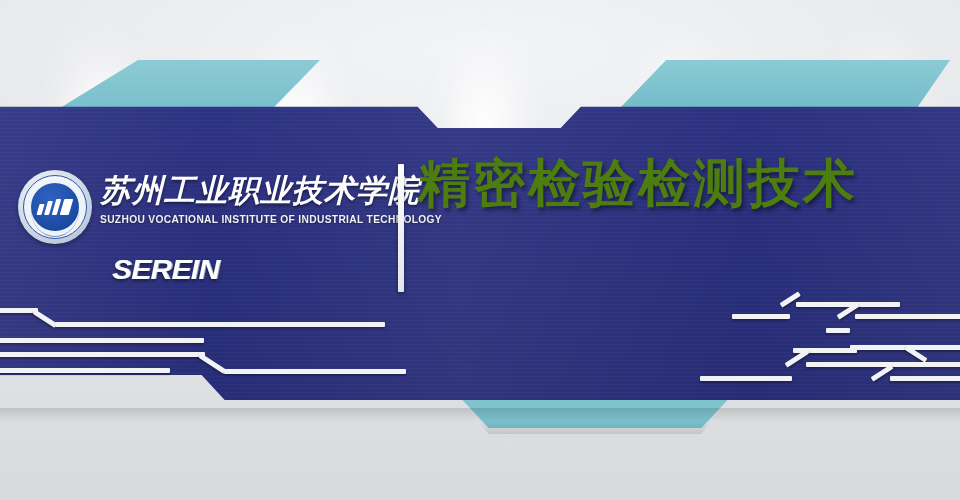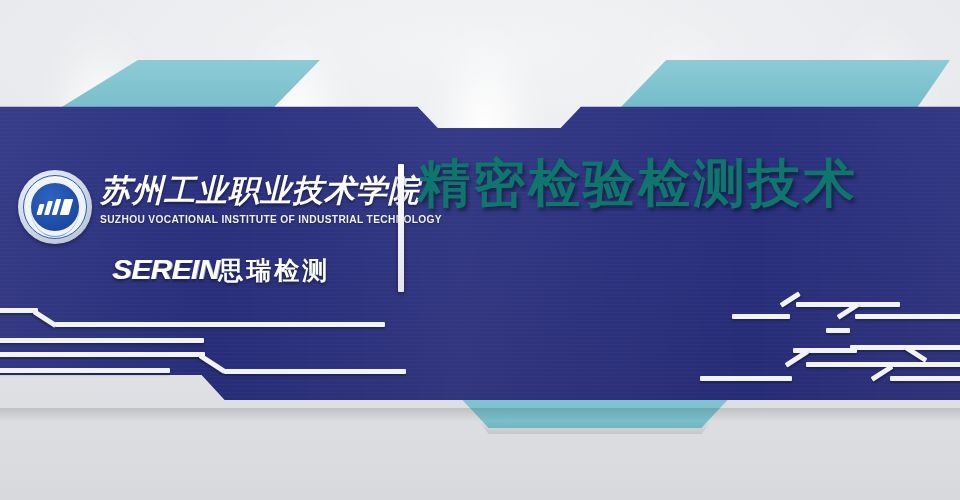--- a/index.html
+++ b/index.html
@@ -145,21 +145,21 @@
     text-shadow:0 2px 3px rgba(0,0,0,.45);
     white-space:nowrap;
   }
   .uni-en{
     position:absolute;left:100px;top:56px;width:292px;
     font-size:10.2px;line-height:12px;letter-spacing:.35px;
     color:#f0f2f6;font-weight:600;white-space:nowrap;
     text-shadow:0 1px 2px rgba(0,0,0,.45);
   }
 
-  .brand{position:absolute;left:112px;top:96px;display:flex;align-items:flex-start;gap:5px;}
+  .brand{position:absolute;left:112px;top:96px;display:flex;align-items:flex-end;gap:13px;}
   .brand-en{
     font-size:28px;font-weight:800;letter-spacing:-.5px;
     color:#fbfcfd;font-style:italic;
     transform:scaleX(1.06);transform-origin:left center;
     text-shadow:0 2px 3px rgba(0,0,0,.5), 1px 0 0 #cfd4de;
     font-family:"Liberation Sans",sans-serif;
   }
   .brand-cn{
     font-size:25px;font-weight:700;letter-spacing:3px;color:#fcfdfe;
     font-family:"DejaVu Sans",sans-serif;
@@ -172,21 +172,21 @@
     background:linear-gradient(180deg,#fdfdfe,#e3e5ea);
     box-shadow:0 2px 4px rgba(0,0,0,.4);border-radius:1px;
   }
 
   
   .headline{
     position:absolute;left:418px;top:152px;width:540px;
     font-family:"DejaVu Sans",sans-serif;
     font-weight:700;
     font-size:52px;line-height:62px;letter-spacing:3px;
-    color:#0f766e;
+    color:#4d7c0f;
     text-shadow:2px 3px 4px rgba(0,0,0,.48);
   }
 
   
   .floor-shadow{
     position:absolute;left:0;top:408px;width:960px;height:14px;
     background:linear-gradient(180deg, rgba(0,0,0,.13) 0%, rgba(0,0,0,0) 100%);
     pointer-events:none;
   }
 </style>
@@ -262,21 +262,20 @@
           <i></i>
         </div>
     </div>
 
     <div class="uni-cn">苏州工业职业技术学院</div>
 
     <div class="uni-en">SUZHOU VOCATIONAL INSTITUTE OF INDUSTRIAL TECHNOLOGY</div>
 
     <div class="brand">
       <span class="brand-en">SEREIN</span>
-      <span class="brand-cn">思瑞检测</span>
     </div>
   </div>
 
   <div class="divider"></div>
 
   <div class="headline">
     <div>精密检验检测技术</div>
   </div>
 
   <div class="floor-shadow"></div>

